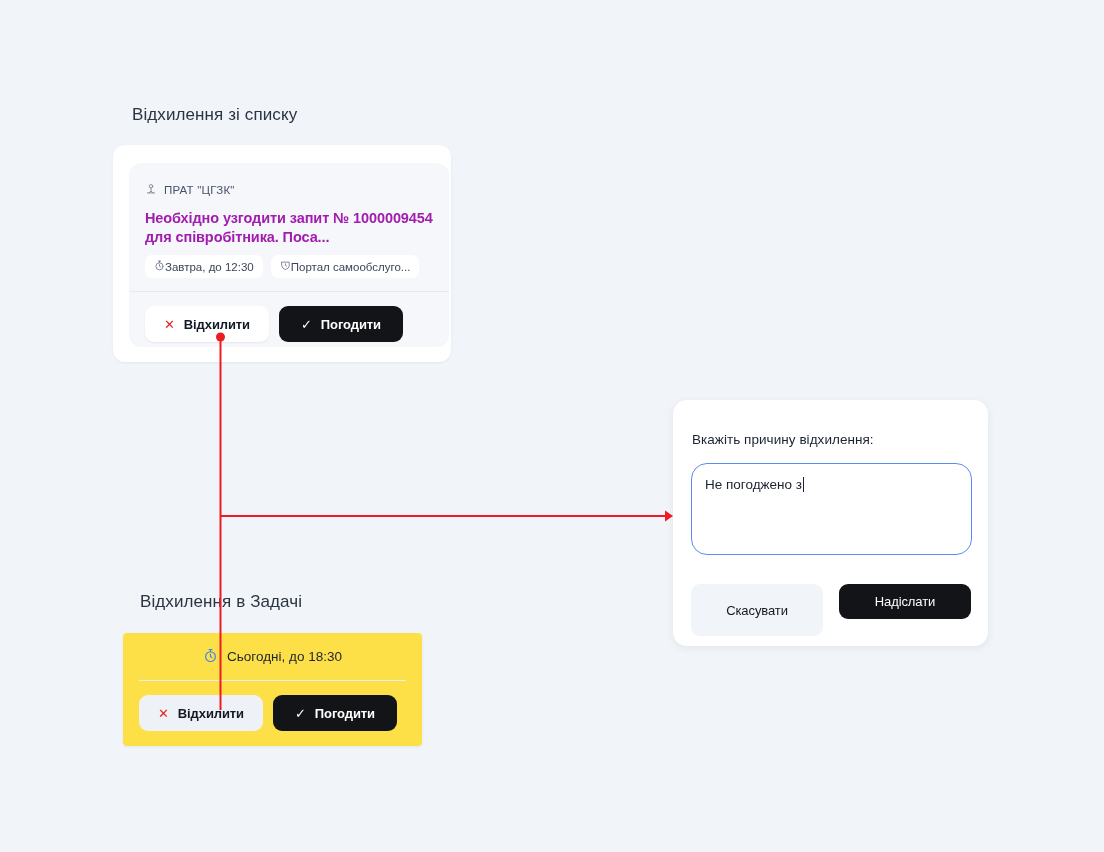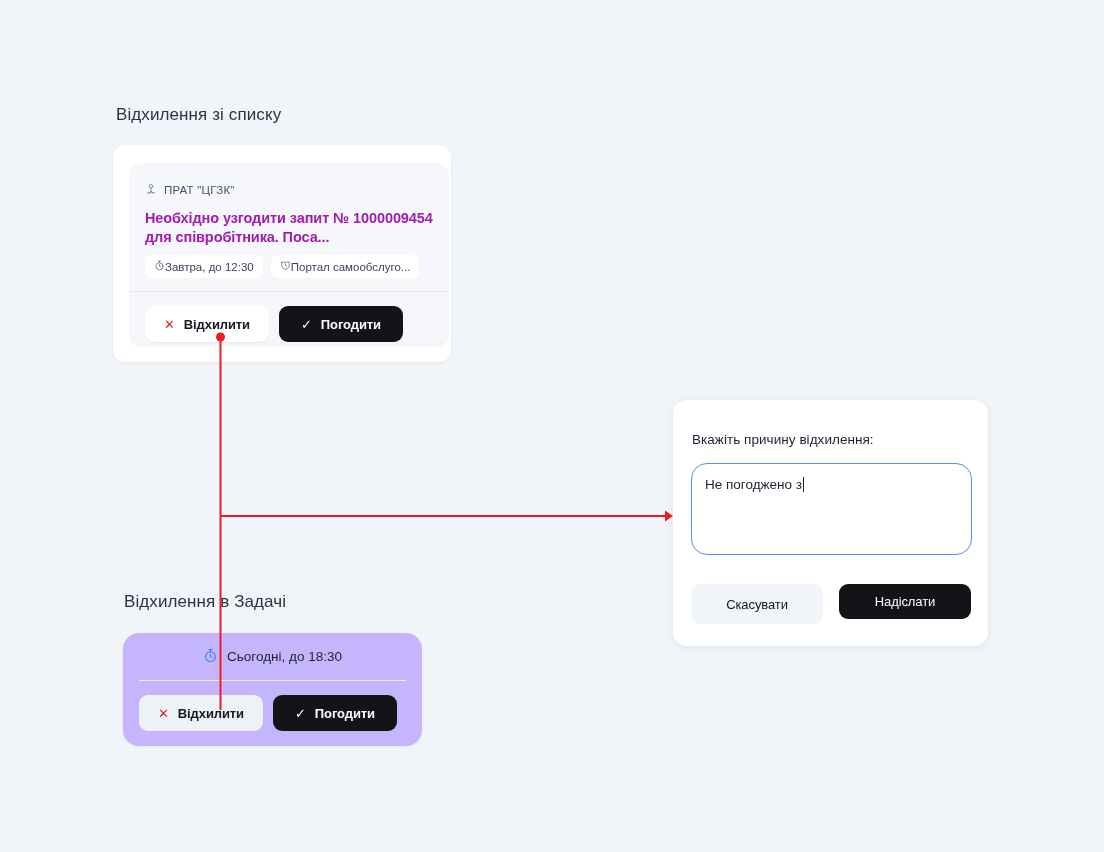--- a/index.html
+++ b/index.html
@@ -25,20 +25,21 @@
   }
 
   
   .section-title {
     position: absolute;
     font-size: 17px;
     font-weight: 400;
     color: #2b3442;
     letter-spacing: 0.1px;
     white-space: nowrap;
+    margin-left: 16px;
   }
   #title-list { left: 116px; top: 105px; }
   #title-task { left: 124px; top: 592px; }
 
   
   .outer-card {
     position: absolute;
     left: 113px;
     top: 145px;
     width: 338px;
@@ -161,22 +162,22 @@
     font-weight: 700;
   }
 
   
   .task-card {
     position: absolute;
     left: 123px;
     top: 633px;
     width: 299px;
     height: 113px;
-    background: #c4b5fd;
-    border-radius: 16px;
+    background: #fde047;
+    border-radius: 4px;
     box-shadow: 0 1px 3px rgba(16, 24, 40, 0.06);
     overflow: hidden;
   }
   .task-due {
     display: flex;
     align-items: center;
     justify-content: center;
     gap: 9px;
     height: 47px;
     font-size: 13.5px;
@@ -234,21 +235,21 @@
   }
   .dialog-actions {
     display: flex;
     gap: 16px;
     margin-top: 29px;
   }
   .btn-cancel {
     background: #f1f4f9;
     color: #151a22;
     min-width: 132px;
-    height: 40px;
+    height: 52px;
     font-weight: 400;
     font-size: 13px;
   }
   .btn-send {
     background: #121418;
     color: #ffffff;
     min-width: 132px;
     height: 35px;
     font-weight: 400;
     font-size: 13px;

